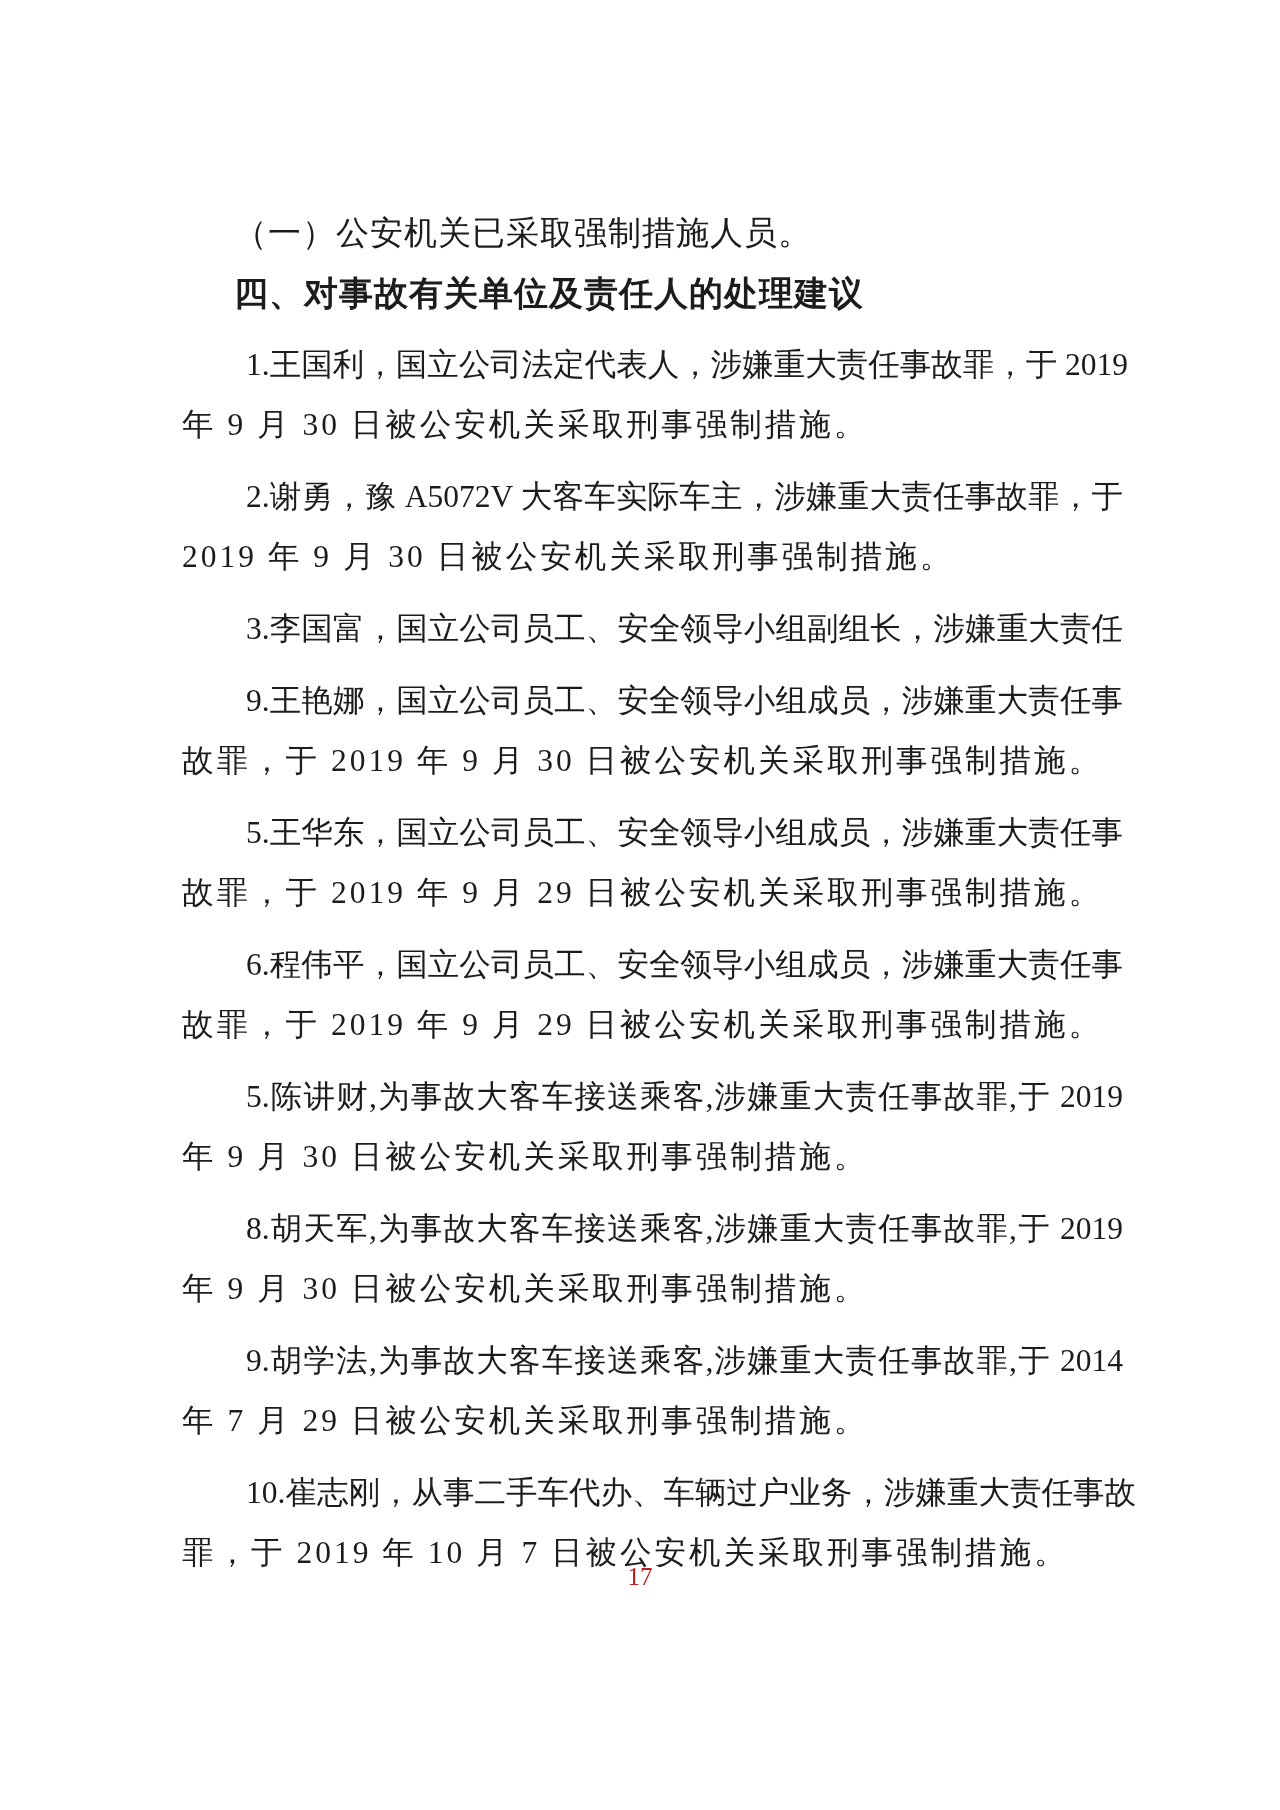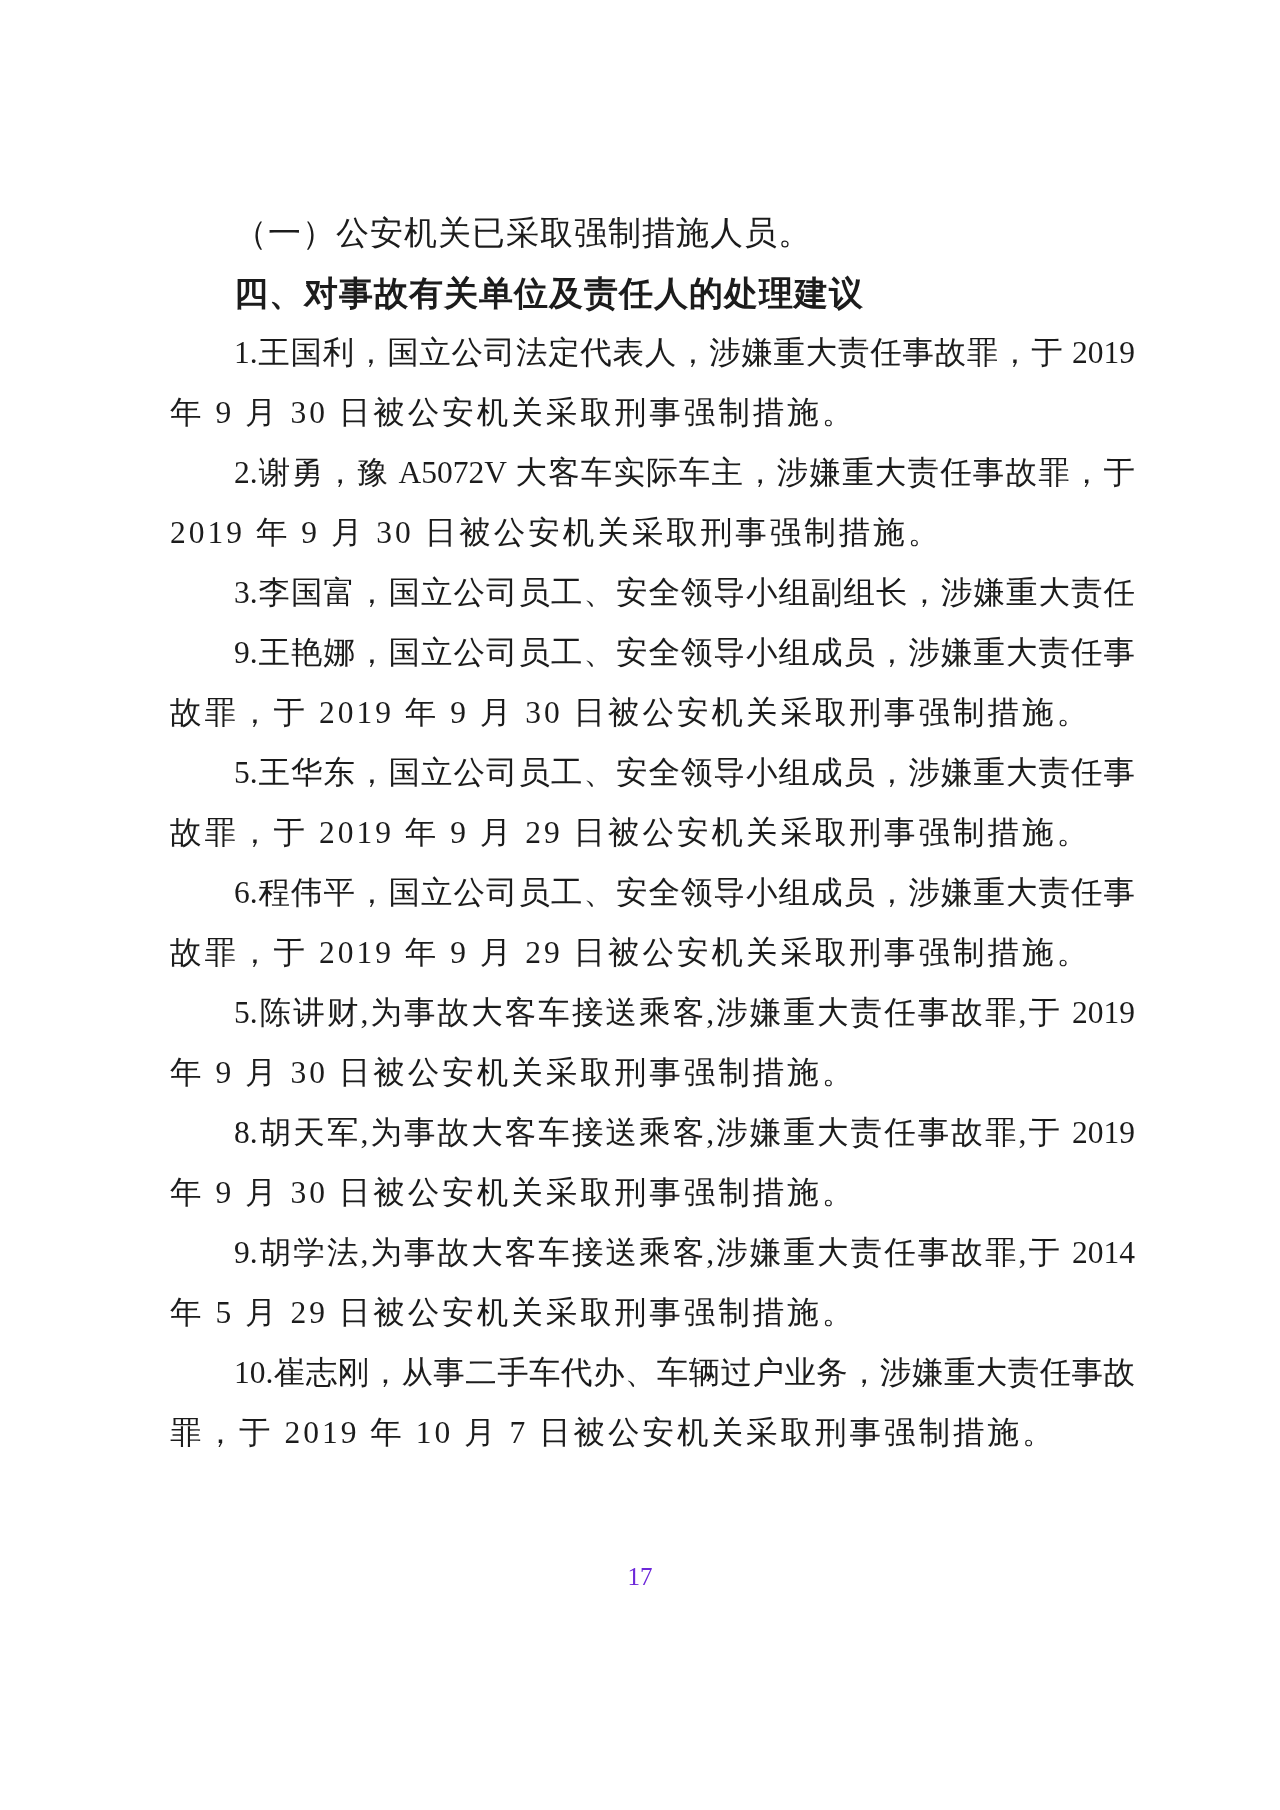--- a/index.html
+++ b/index.html
@@ -37,21 +37,21 @@
     text-indent: 64px;
     letter-spacing: 1px;
   }
   .subheading {
     font-family: "Liberation Serif", "DejaVu Serif", serif;
     font-size: 33px;
     text-indent: 64px;
     letter-spacing: 1px;
   }
   .para {
-    margin: 0;
+    margin: 12px;
   }
   .item-line {
     font-family: "Liberation Serif", "DejaVu Serif", serif;
     font-size: 31.5px;
   }
   .item-line.first {
     text-indent: 64px;
     text-align: justify;
     text-align-last: justify;
   }
@@ -61,21 +61,21 @@
   .pagenum {
     position: absolute;
     top: 1557px;
     left: 0;
     width: 100%;
     height: 40px;
     line-height: 40px;
     text-align: center;
     font-family: "Liberation Serif", "DejaVu Serif", serif;
     font-size: 25px;
-    color: #6d28d9;
+    color: #b91c1c;
   }
 </style>
 </head>
 <body>
 
 <div class="page">
   <div class="doc">
     <div class="line subheading">（一）公安机关已采取强制措施人员。</div>
     <div class="line heading">四、对事故有关单位及责任人的处理建议</div>
     <div id="items">
@@ -113,21 +113,21 @@
     <span class="line item-line last" style="display:block">年 9 月 30 日被公安机关采取刑事强制措施。</span>
   </p>
 
   <p class="para">
     <span class="line item-line first" style="display:block">8.胡天军,为事故大客车接送乘客,涉嫌重大责任事故罪,于 2019</span>
     <span class="line item-line last" style="display:block">年 9 月 30 日被公安机关采取刑事强制措施。</span>
   </p>
 
   <p class="para">
     <span class="line item-line first" style="display:block">9.胡学法,为事故大客车接送乘客,涉嫌重大责任事故罪,于 2014</span>
-    <span class="line item-line last" style="display:block">年 5 月 29 日被公安机关采取刑事强制措施。</span>
+    <span class="line item-line last" style="display:block">年 7 月 29 日被公安机关采取刑事强制措施。</span>
   </p>
 
   <p class="para">
     <span class="line item-line first" style="display:block">10.崔志刚，从事二手车代办、车辆过户业务，涉嫌重大责任事故</span>
     <span class="line item-line last" style="display:block">罪，于 2019 年 10 月 7 日被公安机关采取刑事强制措施。</span>
   </p>
 </div>
   </div>
   <div class="pagenum">17</div>
 </div>

